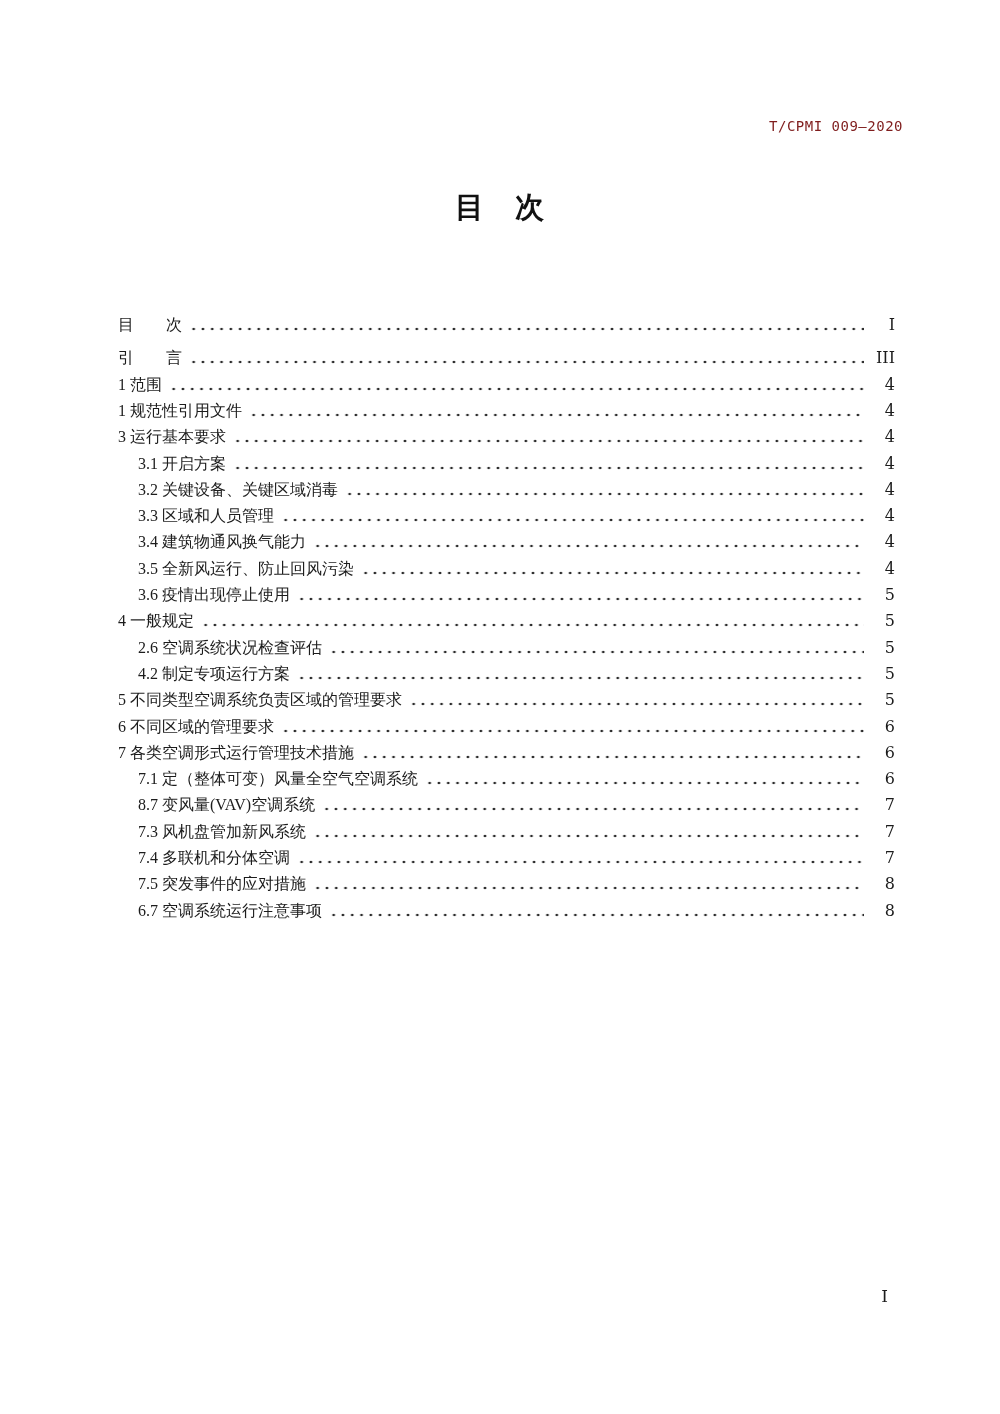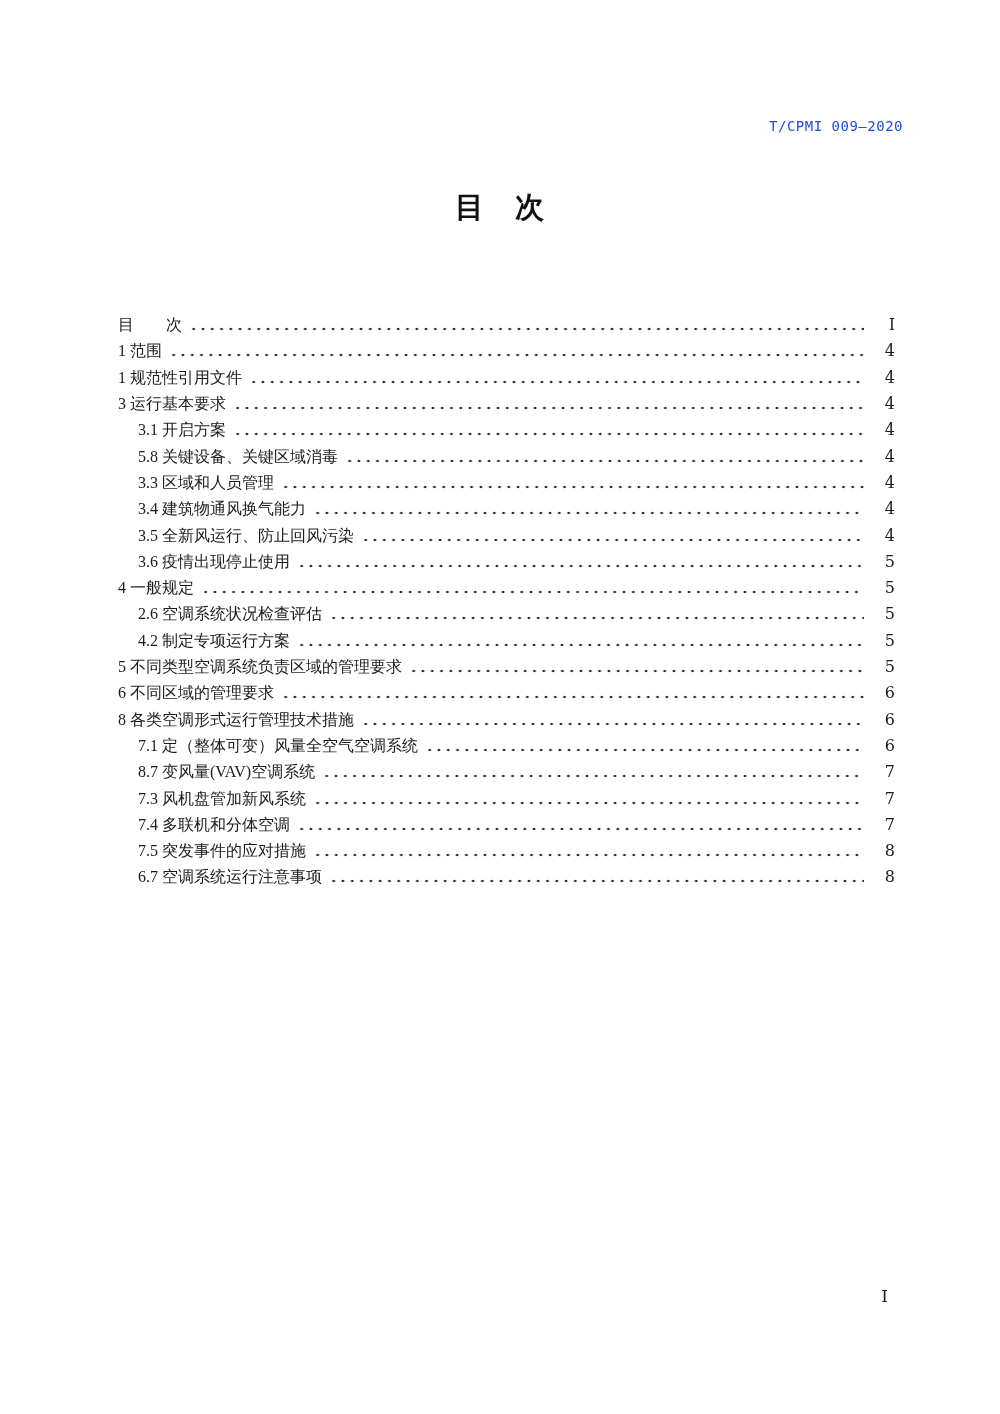--- a/index.html
+++ b/index.html
@@ -15,21 +15,21 @@
   .page {
     position: absolute; inset: 0;
     background: #ffffff;
   }
   .header-ref {
     position: absolute;
     top: 118px; right: 97px;
     font-family: "DejaVu Sans Mono", "Liberation Mono", monospace;
     font-size: 14px;
     letter-spacing: 0.5px;
-    color: #1d4ed8;
+    color: #7f1d1d;
     white-space: nowrap;
   }
   .doc-title {
     position: absolute;
     top: 188px; left: 0;
     width: 100%;
     text-align: center;
     margin: 0;
     font-size: 29px;
     font-weight: bold;
@@ -94,20 +94,25 @@
   <h1 class="doc-title">目　次</h1>
 
   <div class="toc" id="toc">
   <div class="toc-row front">
     <span class="toc-label">目　　次</span>
     <span class="toc-leader"></span>
     <span class="toc-page">I</span>
   </div>
 
 
+  <div class="toc-row front">
+    <span class="toc-label">引　　言</span>
+    <span class="toc-leader"></span>
+    <span class="toc-page">III</span>
+  </div>
 
   <div class="toc-row">
     <span class="toc-label">1 范围</span>
     <span class="toc-leader"></span>
     <span class="toc-page">4</span>
   </div>
 
   <div class="toc-row">
     <span class="toc-label">1 规范性引用文件</span>
     <span class="toc-leader"></span>
@@ -120,21 +125,21 @@
     <span class="toc-page">4</span>
   </div>
 
   <div class="toc-row indent">
     <span class="toc-label">3.1 开启方案</span>
     <span class="toc-leader"></span>
     <span class="toc-page">4</span>
   </div>
 
   <div class="toc-row indent">
-    <span class="toc-label">5.8 关键设备、关键区域消毒</span>
+    <span class="toc-label">3.2 关键设备、关键区域消毒</span>
     <span class="toc-leader"></span>
     <span class="toc-page">4</span>
   </div>
 
   <div class="toc-row indent">
     <span class="toc-label">3.3 区域和人员管理</span>
     <span class="toc-leader"></span>
     <span class="toc-page">4</span>
   </div>
 
@@ -180,21 +185,21 @@
     <span class="toc-page">5</span>
   </div>
 
   <div class="toc-row">
     <span class="toc-label">6 不同区域的管理要求</span>
     <span class="toc-leader"></span>
     <span class="toc-page">6</span>
   </div>
 
   <div class="toc-row">
-    <span class="toc-label">8 各类空调形式运行管理技术措施</span>
+    <span class="toc-label">7 各类空调形式运行管理技术措施</span>
     <span class="toc-leader"></span>
     <span class="toc-page">6</span>
   </div>
 
   <div class="toc-row indent">
     <span class="toc-label">7.1 定（整体可变）风量全空气空调系统</span>
     <span class="toc-leader"></span>
     <span class="toc-page">6</span>
   </div>
 

